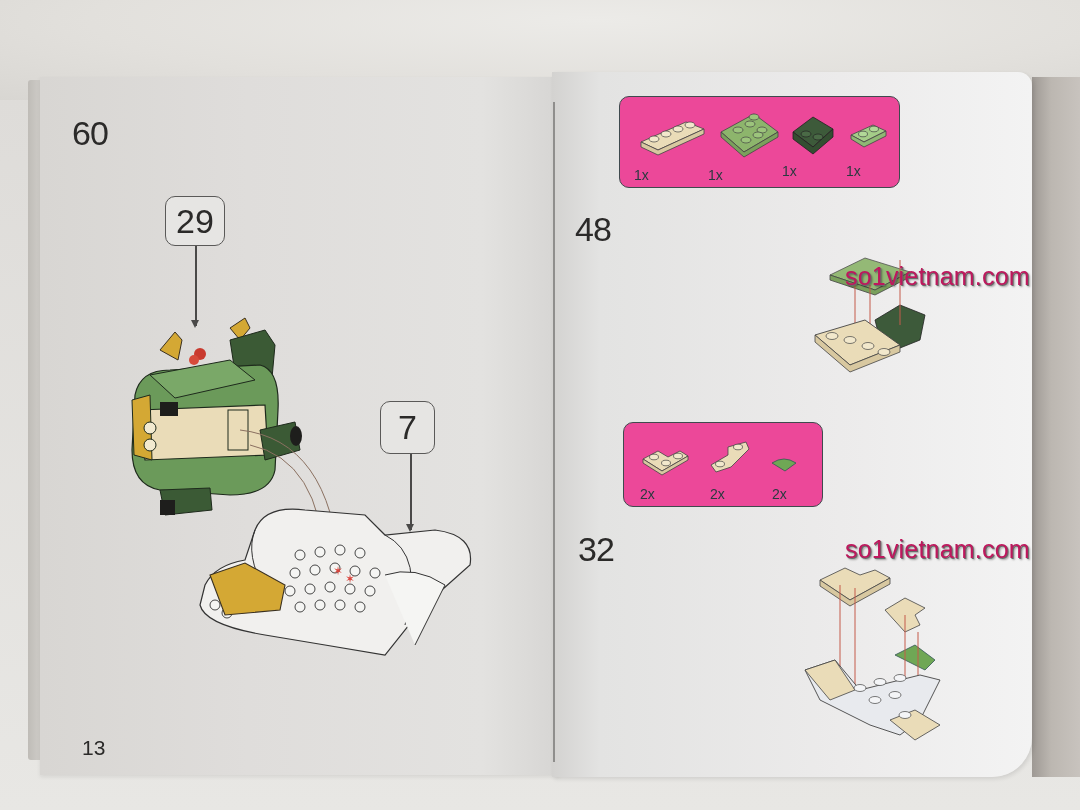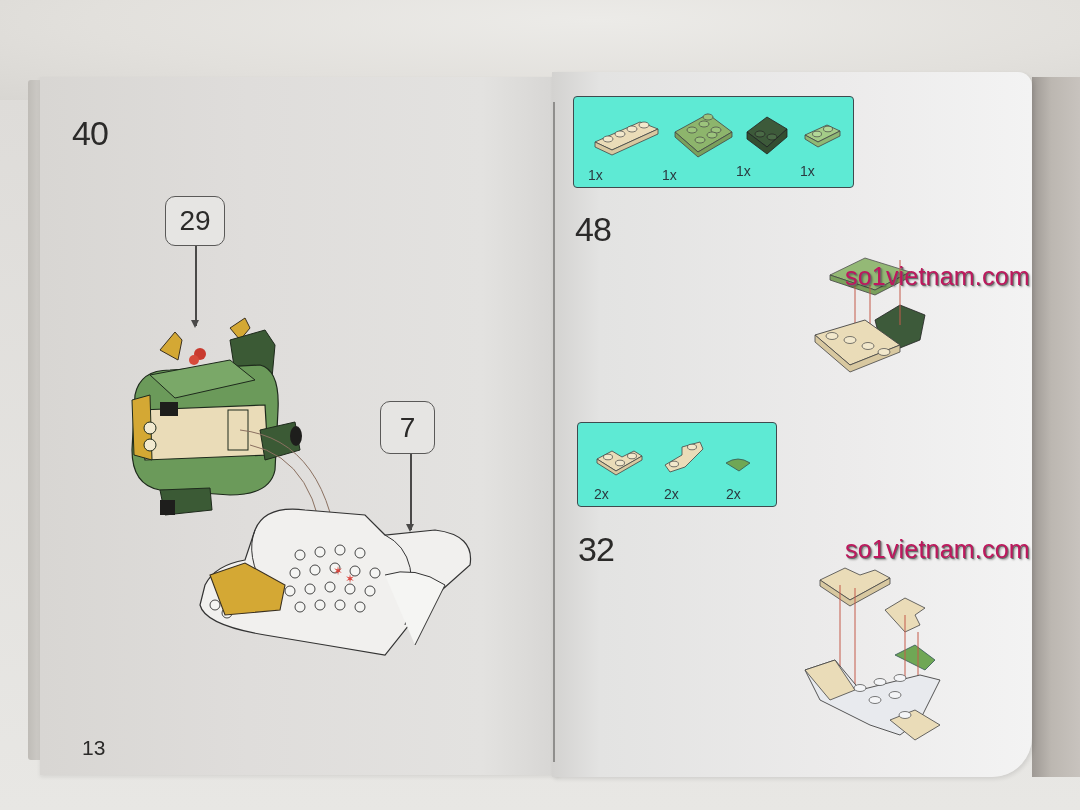--- a/index.html
+++ b/index.html
@@ -40,34 +40,35 @@
     position: absolute; left: 1004px; top: 5px; width: 48px; height: 700px;
     background: linear-gradient(90deg, #9e9994 0%, #bcb7b1 40%, #c8c3be 100%);
   }
   .step-number {
     position: absolute; color: #2b2a29; font-size: 34px; font-weight: normal;
     letter-spacing: -1px;
   }
   .page-number { position: absolute; color: #2b2a29; font-size: 21px; margin-top: 12px; }
   .callout {
     position: absolute; border: 1.5px solid #5a5958; border-radius: 10px;
-    background: #e6e5e3; color: #2b2a29; font-size: 28px;
+    background: #e6e5e3; color: #2b2a29; font-size: 34px;
     display: flex; align-items: center; justify-content: center;
   }
   .callout-stem {
     position: absolute; width: 1.5px; background: #4a4948;
   }
   .callout-stem::after {
     content: ""; position: absolute; left: -4px; bottom: -2px;
     border-left: 4.5px solid transparent; border-right: 4.5px solid transparent;
     border-top: 8px solid #4a4948;
   }
   .parts-box {
-    position: absolute; background: #5eead4; border: 1.5px solid #3f4a4e;
-    border-radius: 4px;
+    position: absolute; background: #ec4899; border: 1.5px solid #3f4a4e;
+    border-radius: 10px;
+    margin-left: 46px;
   }
   .part { position: absolute; }
   .qty { position: absolute; font-size: 14px; color: #2b3a40; }
   .watermark {
     position: absolute; font-size: 25px; color: #be185d;
     text-shadow: 1px 1px 0 #6a6a6a, 2px 2px 2px rgba(0,0,0,0.35);
     letter-spacing: 0.2px;
   }
   svg { position: absolute; overflow: visible; }
 </style>
@@ -77,21 +78,21 @@
 <div class="backdrop-top"></div>
 
 <div class="booklet">
   <div class="page-stack-left"></div>
   <div class="page-left"></div>
   <div class="next-page-edge"></div>
   <div class="page-right"></div>
   <div class="spine"></div>
 </div>
 
-<div class="step-number" style="left:72px; top:114px;">40</div>
+<div class="step-number" style="left:72px; top:114px;">60</div>
 
 <div class="callout" style="left:165px; top:196px; width:60px; height:50px;">
   <span>29</span>
 </div>
 <div class="callout-stem" style="left:195px; top:246px; height:80px;"></div>
 
 <div class="callout" style="left:380px; top:401px; width:55px; height:53px;">
   <span>7</span>
 </div>
 <div class="callout-stem" style="left:410px; top:454px; height:76px;"></div>

